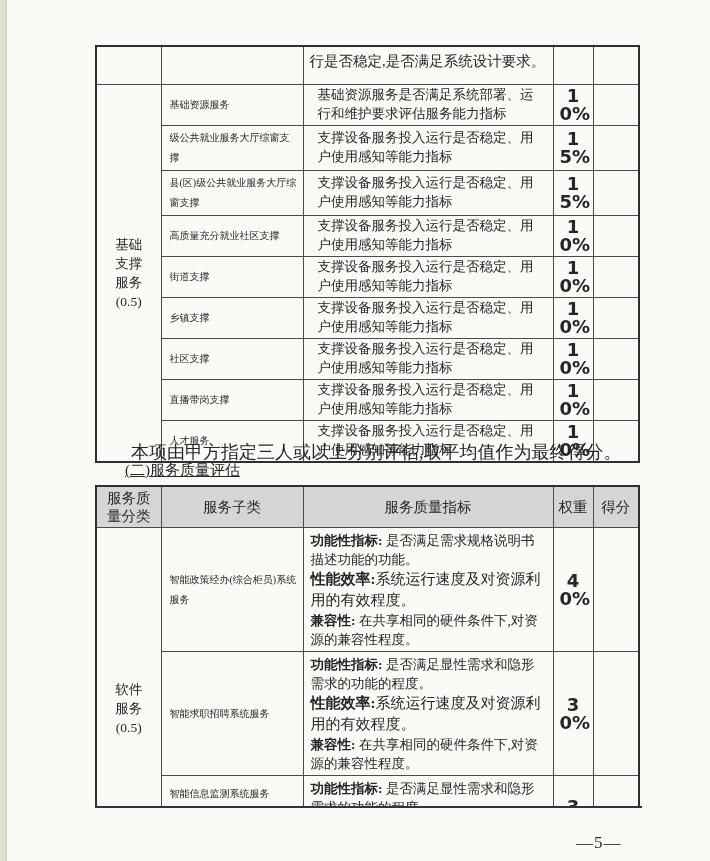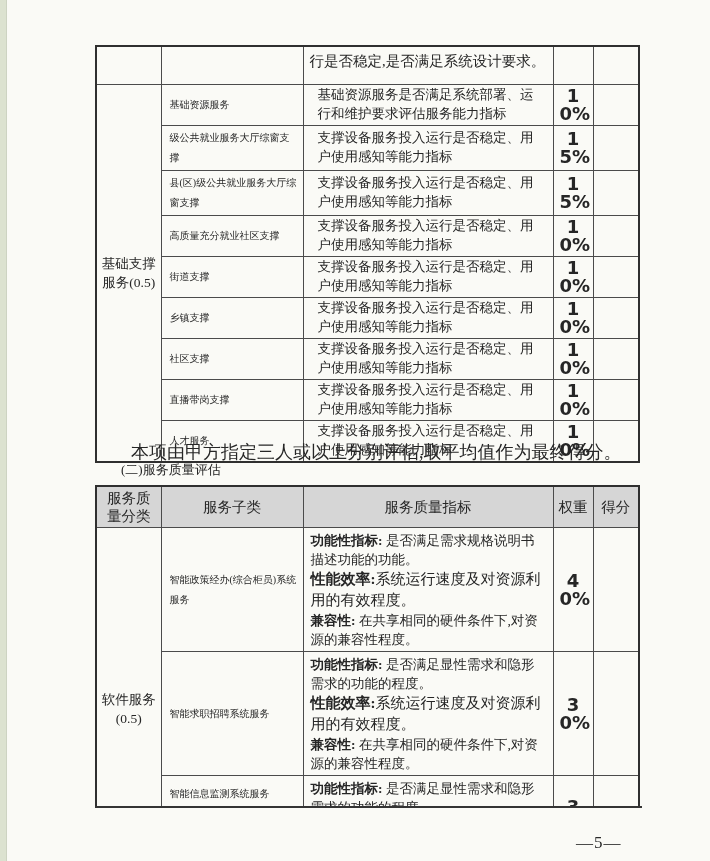--- a/index.html
+++ b/index.html
@@ -20,21 +20,21 @@
     padding:2px 6px;
     font-size:14px;line-height:18px;
     vertical-align:middle;
     overflow:hidden;
     word-break:break-all;
     font-weight:normal;
   }
   #table1, #table2{border:2px solid #2f2f2f;width:543px;left:95px;}
   #table1{top:45px;}
   .c-left{text-align:left;}
-  .cat-cell{font-size:13.5px;line-height:19px;text-align:center;padding:2px 2px;}
+  .cat-cell{font-size:13.5px;line-height:19px;text-align:center;padding:2px 12px;}
   .ind1{font-size:13.5px;line-height:18.5px;padding:1px 14px;}
   .weight{
     font-family:"DejaVu Sans","Liberation Sans",sans-serif;
     font-size:18px;font-weight:600;text-align:center;
   }
   .r-partial{height:38px;}
   .r-std{height:39px;}
   .carry-cell{vertical-align:top;padding-top:5px;font-size:14.5px;}
   
   .t2-clip{
@@ -57,21 +57,21 @@
   .row3-top{vertical-align:top;}
   .row3-top.sub-cell{padding-top:8px;}
   .row3-top.weight{padding-top:22px;}
   
   .para{
     position:absolute;left:95px;top:442px;width:548px;
     font-size:18px;line-height:20px;text-indent:2em;
   }
   .heading{
     position:absolute;left:95px;top:460px;width:548px;
-    font-size:13px;line-height:20px;padding-left:2em;
+    font-size:15px;line-height:20px;padding-left:2em;text-decoration:underline;
   }
   .page-num{
     position:absolute;left:576px;top:833px;
     font-size:17px;letter-spacing:1px;color:#2a2a2a;
     font-family:"Liberation Serif","DejaVu Serif",serif;
   }
 </style>
 </head>
 <body>
 

